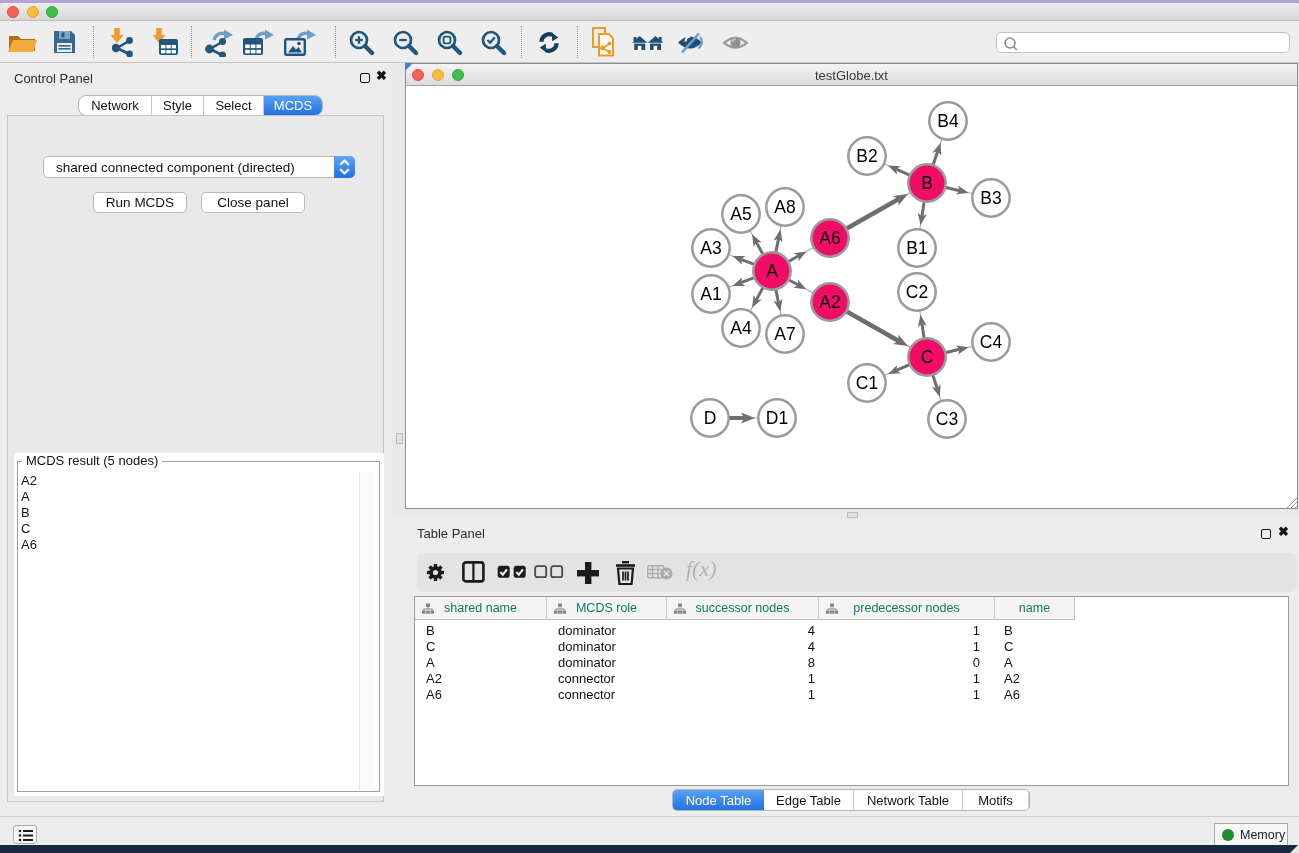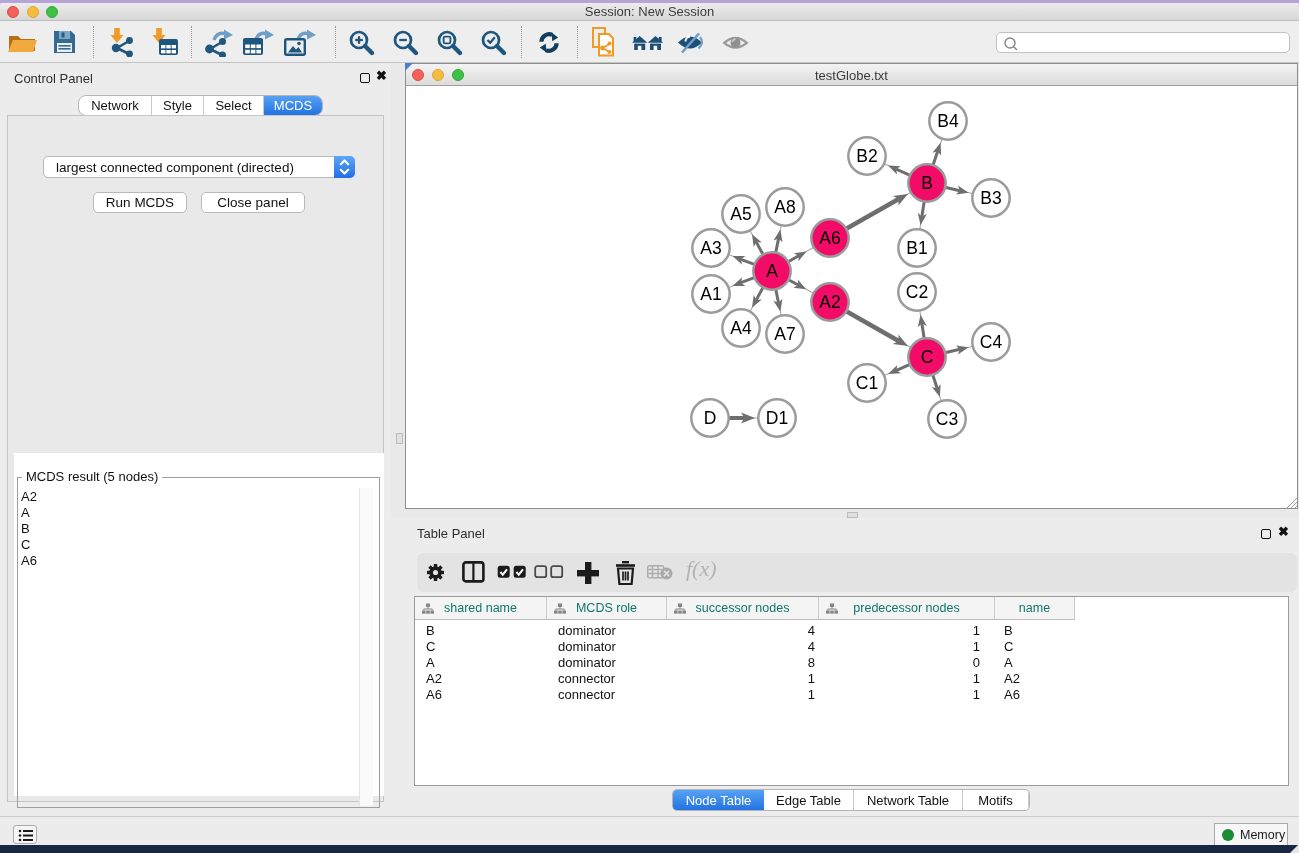--- a/index.html
+++ b/index.html
@@ -33,21 +33,21 @@
 #cp-tabs .tab.sel { background:linear-gradient(#57a2f4,#2272e2); color:#fff; border-right:none; }
 #cp-box { position:absolute; left:7px; top:52px; width:377px; height:687px; background:#e9e9e9; border:1px solid #c4c4c4; }
 #opt-label { position:absolute; left:4px; top:73px; width:391px; text-align:center; font-size:13.5px; color:#111; }
 #dropdown { position:absolute; left:43px; top:93px; width:312px; height:22px; background:#fff; border:1px solid #b9b9b9; border-radius:5px; }
 #dropdown .dtext { position:absolute; left:12px; top:3px; font-size:13.5px; color:#111; }
 #dropdown .stepper { position:absolute; right:-1px; top:-1px; width:21px; height:22px; background:linear-gradient(#5ea7f7,#1f6fe8); border-radius:0 5px 5px 0; }
 .btn { position:absolute; height:21px; background:#fff; border:1px solid #b9b9b9; border-radius:5px; font-size:13.5px; color:#111; text-align:center; padding-top:2px; }
 #btn-run { left:93px; top:129px; width:94px; }
 #btn-close { left:201px; top:129px; width:104px; }
 #mcds-white { position:absolute; left:14px; top:390px; width:370px; height:343px; background:#fff; }
-#mcds-fs { position:absolute; left:3px; top:24px; width:363px; height:331px; border:1px solid #9e9e9e; }
+#mcds-fs { position:absolute; left:3px; top:8px; width:363px; height:331px; border:1px solid #9e9e9e; }
 #mcds-legend { position:absolute; left:4px; top:-9px; background:#fff; padding:0 4px; font-size:13px; color:#111; }
 #mcds-list { position:absolute; left:3px; top:11px; font-size:13px; color:#111; line-height:16px; }
 #mcds-scroll { position:absolute; right:6px; top:10px; width:14px; height:318px; background:#fafafa; border-left:1px solid #e3e3e3; }
 
 #listbtn { position:absolute; left:13px; top:8px; width:24px; height:19px; background:#f6f6f6; border:1px solid #ababab; border-radius:3px; }
 #membtn { position:absolute; left:1214px; top:6px; width:74px; height:23px; background:#f7f7f7; border:1px solid #a8a8a8; font-size:12.5px; color:#1b1b1b; }
 #membtn .dot { position:absolute; left:7px; top:5px; width:12px; height:12px; border-radius:50%; background:#1b8b34; }
 #membtn .mtext { position:absolute; left:25px; top:4px; }
 
 #tg { position:absolute; left:405px; top:63px; width:893px; height:446px; border:1px solid #8e8e8e; background:#fff; }
@@ -73,21 +73,20 @@
 #bot-tabs .tab.sel { background:linear-gradient(#57a2f4,#2272e2); color:#fff; border-right:none; }
 </style>
 </head>
 <body>
 <div id="purple"></div>
 <div id="app">
   <div id="titlebar">
     <div class="tl t1"></div>
       <div class="tl t2"></div>
       <div class="tl t3"></div>
-    <div id="title">Session: New Session</div>
   </div>
   <div id="toolbar">
     <div class="sep" style="left:93px"></div>
     <div class="sep" style="left:191px"></div>
     <div class="sep" style="left:335px"></div>
     <div class="sep" style="left:521px"></div>
     <div class="sep" style="left:577px"></div>
     <svg class="tbi" style="left:7px;top:7px" width="31" height="27">
       <path d="M2,7 L11,7 L14,10 L28,10 L28,22 L2,22 Z" fill="#b57017"></path>
       <path d="M6,11 L30,11 L26,23 L1,23 Z" fill="#f2a93d"></path>
@@ -225,21 +224,21 @@
     <div class="winbtn-sq"></div>
       <div class="winbtn-x">✖</div>
     <div id="cp-tabs">
       <div class="tab" style="width:73px">Network</div>
       <div class="tab" style="width:52px">Style</div>
       <div class="tab" style="width:60px">Select</div>
       <div class="tab sel" style="width:58px">MCDS</div>
     </div>
     <div id="cp-box"></div>
     <div id="dropdown">
-      <div class="dtext">largest connected component (directed)</div>
+      <div class="dtext">shared connected component (directed)</div>
       <div class="stepper"><svg width="21" height="22">
             <path d="M6.8,8.2 L10.5,4.5 L14.2,8.2 M6.8,13.8 L10.5,17.5 L14.2,13.8" fill="none" stroke="#fff" stroke-width="2.2" stroke-linecap="round" stroke-linejoin="round"></path>
           </svg></div>
     </div>
     <div class="btn" id="btn-run">Run MCDS</div>
     <div class="btn" id="btn-close">Close panel</div>
     <div id="mcds-white">
       <div id="mcds-fs">
           <div id="mcds-legend">MCDS result (5 nodes)</div>
         <div id="mcds-list">A2<br>A<br>B<br>C<br>A6</div>

